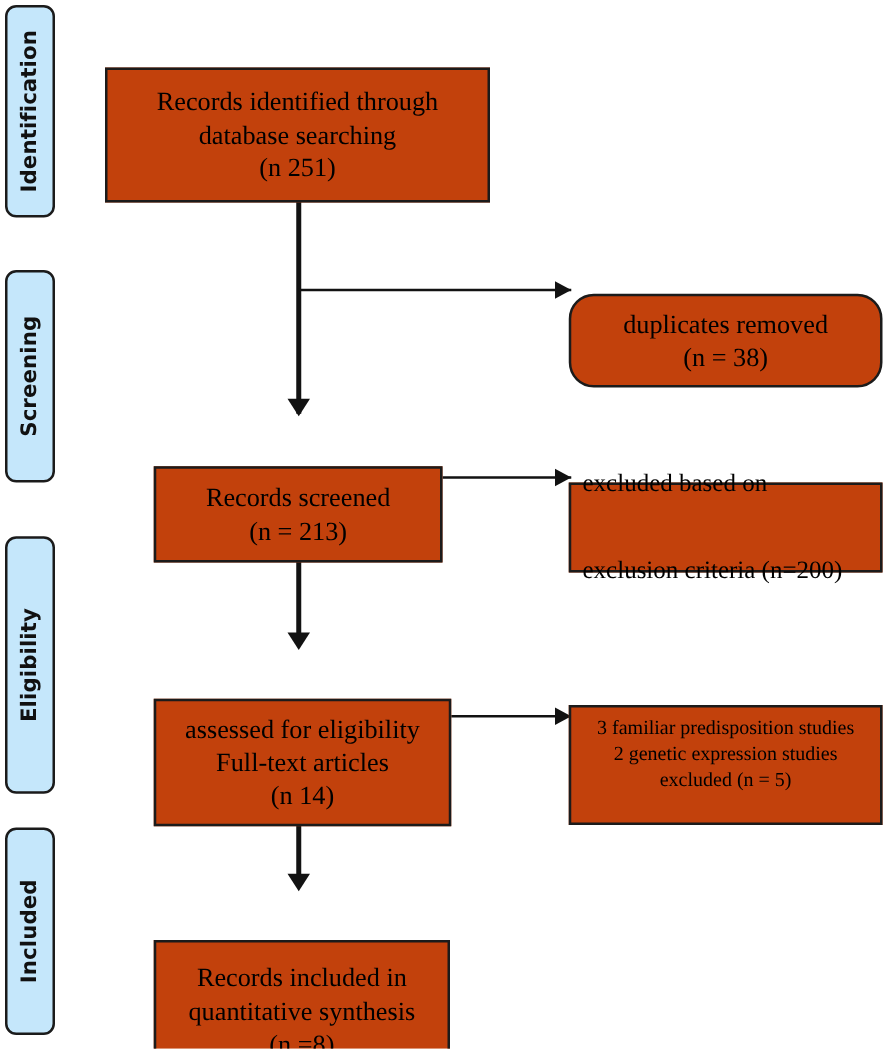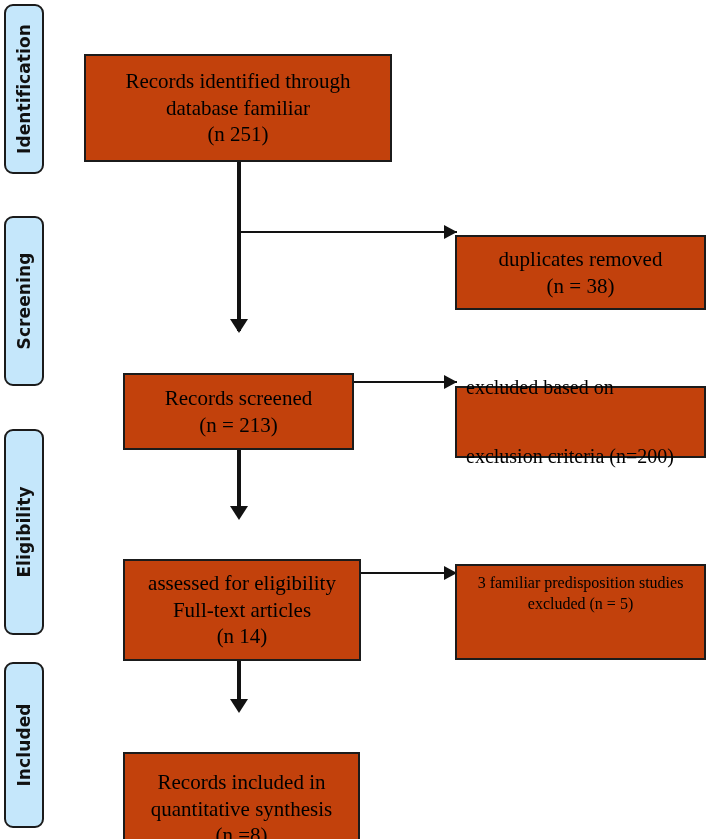--- a/index.html
+++ b/index.html
@@ -60,21 +60,21 @@
   .flow-box .line {
     display: block;
     white-space: nowrap;
     color: #000000;
     font-size: 21px;
     line-height: 1.26;
     text-align: center;
   }
 
   #box-records-identified { left: 84px;  top: 14px;  width: 308px; height: 108px; }
-  #box-duplicates         { left: 455px; top: 195px; width: 251px; height: 75px; }
+  #box-duplicates         { left: 455px; top: 195px; width: 251px; height: 75px; border-radius: 20px; }
   #box-records-screened   { left: 123px; top: 333px; width: 231px; height: 77px; }
   #box-excluded-criteria  { left: 455px; top: 346px; width: 251px; height: 72px;
                             align-items: flex-start; padding-left: 9px; gap: 43px; }
   #box-fulltext           { left: 123px; top: 519px; width: 238px; height: 102px; }
   #box-excluded-studies   { left: 455px; top: 524px; width: 251px; height: 96px;
                             justify-content: flex-start; padding-top: 7px; }
   #box-studies-included   { left: 123px; top: 712px; width: 237px; height: 114px; }
 
   #box-excluded-criteria .line { text-align: left; font-size: 20px; }
   #box-excluded-studies .line  { font-size: 16px; line-height: 1.3; }
@@ -152,21 +152,21 @@
   <div class="arrow-down" id="arrowhead-screened"></div>
   <div class="arrow-down" id="arrowhead-fulltext"></div>
   <div class="arrow-down" id="arrowhead-included"></div>
 
   <div class="arrow-right" id="arrowhead-duplicates"></div>
   <div class="arrow-right" id="arrowhead-criteria"></div>
   <div class="arrow-right" id="arrowhead-excluded"></div>
 
   <div class="flow-box" id="box-records-identified">
     <span class="line">Records identified through</span>
-    <span class="line">database familiar</span>
+    <span class="line">database searching</span>
     <span class="line">(n 251)</span>
   </div>
 
   <div class="flow-box" id="box-duplicates">
     <span class="line">duplicates removed</span>
     <span class="line">(n = 38)</span>
   </div>
 
   <div class="flow-box" id="box-records-screened">
     <span class="line">Records screened</span>
@@ -179,20 +179,21 @@
   </div>
 
   <div class="flow-box" id="box-fulltext">
     <span class="line">assessed for eligibility</span>
     <span class="line">Full-text articles</span>
     <span class="line">(n 14)</span>
   </div>
 
   <div class="flow-box" id="box-excluded-studies">
     <span class="line">3 familiar predisposition studies</span>
+    <span class="line">2 genetic expression studies</span>
     <span class="line">excluded (n = 5)</span>
   </div>
 
   <div class="flow-box" id="box-studies-included">
     <span class="line">Records included in</span>
     <span class="line">quantitative synthesis</span>
     <span class="line">(n =8)</span>
   </div>
 
 </div>

